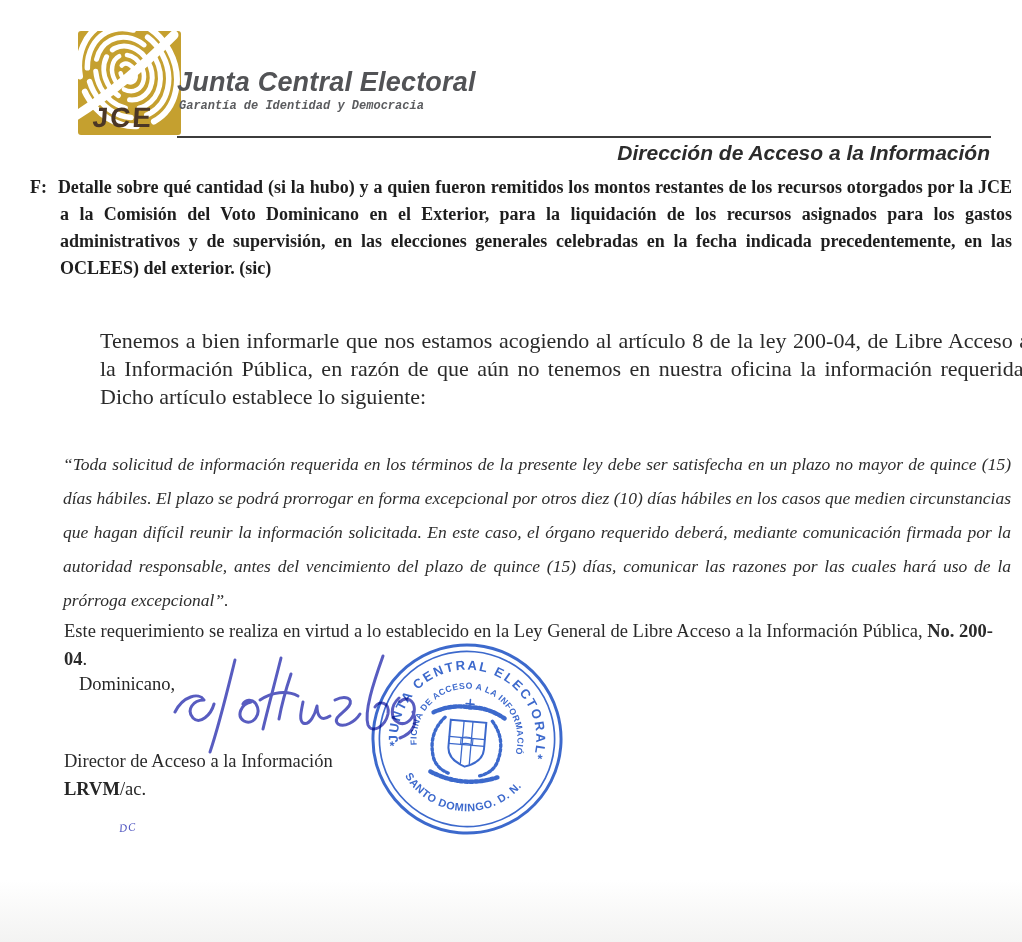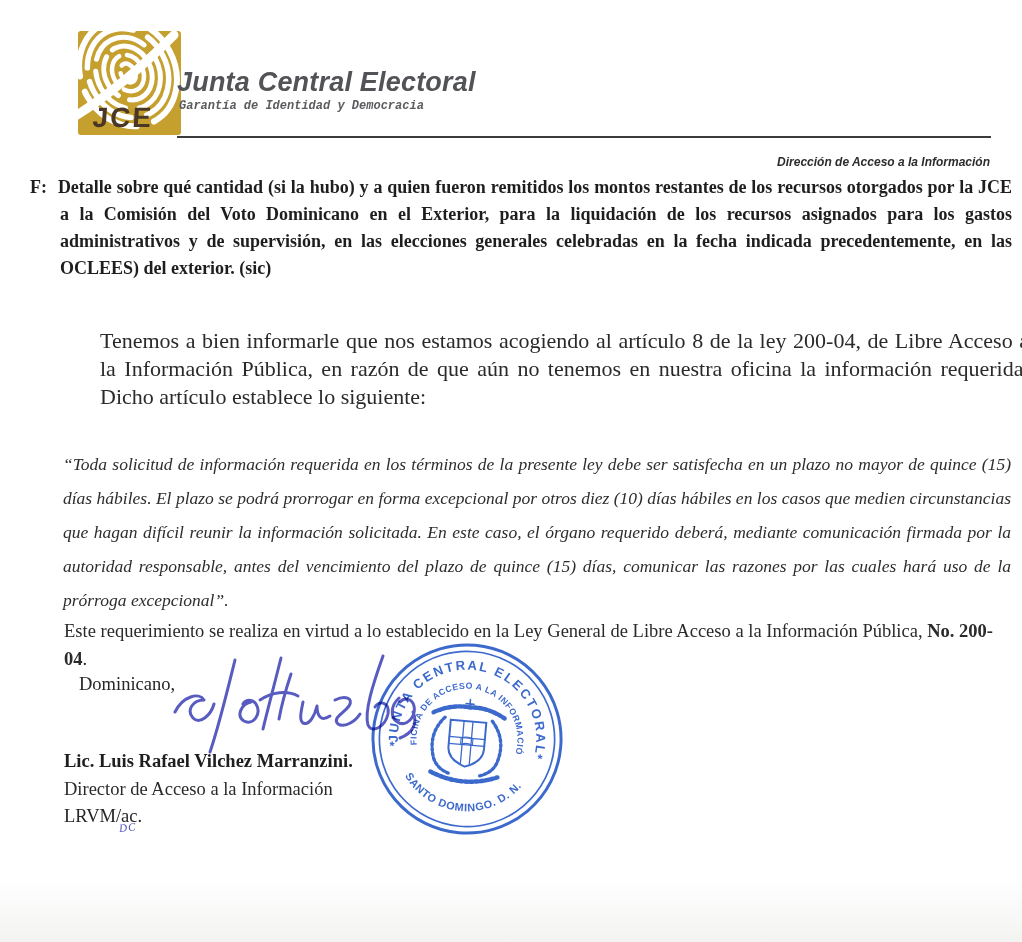--- a/index.html
+++ b/index.html
@@ -20,24 +20,24 @@
     font-size:27px; color:#525356; letter-spacing:.2px;
   }
   .brand-subtitle {
     position:absolute; left:179px; top:99px;
     font-family:Liberation Mono, monospace;
     font-weight:bold; font-style:italic;
     font-size:12px; color:#5b5c5f;
   }
   .header-rule { position:absolute; left:177px; top:136px; width:814px; height:2px; background:#3c3c3c; }
   .dept {
-    position:absolute; right:32px; top:155px; width:500px; text-align:right;
+    position:absolute; right:32px; top:141px; width:500px; text-align:right;
     font-family:"Liberation Sans", sans-serif;
     font-weight:bold; font-style:italic;
-    font-size:12px; color:#2c2c2c;
+    font-size:21px; color:#2c2c2c;
   }
   
   p { text-align:justify; }
   .f-para {
     position:absolute; left:30px; top:166px; width:982px;
     font-size:18px; font-weight:bold; line-height:27px; color:#1e1e1e;
     padding-left:30px; text-indent:-30px;margin-top:8px;
   }
   .f-label { margin-right:6px; }
   .para-main {
@@ -50,21 +50,21 @@
   }
   .closing {
     position:absolute; left:64px; top:597px; width:929px;
     font-size:18.5px; line-height:28px; color:#2a2a2a;margin-top:20px;
   }
   .salutation { position:absolute; left:79px; top:674px; font-size:18.5px; }
   
   .sig-block { position:absolute; left:64px; top:748px; line-height:27.5px; font-size:18.5px; }
   .sig-name  { font-weight:bold; color:#1e1e1e; }
   .sig-title { color:#2a2a2a; }
-  .sig-initials b { font-weight:normal; }
+  .sig-initials b { font-weight:bold; }
   .dc-note {
     position:absolute; left:119px; top:817px;
     font-size:16px; font-style:italic; font-variant:small-caps;
     color:#4a50bf; transform:rotate(-6deg); letter-spacing:1px;
   }
   .sig-svg  { position:absolute; left:163px; top:650px; width:258px; height:118px; }
   .stamp-svg{ position:absolute; left:368px; top:640px; width:198px; height:198px; mix-blend-mode:multiply; }
   .stamp-text { font-family:"Liberation Sans", sans-serif; font-weight:bold; fill:#2e5ec9; }
 </style>
 </head>
@@ -100,21 +100,20 @@
 
   <p class="quote">“Toda solicitud de información requerida en los términos de la presente ley debe ser satisfecha en un plazo no mayor de quince (15) días hábiles. El plazo se podrá prorrogar en forma excepcional por otros diez (10) días hábiles en los casos que medien circunstancias que hagan difícil reunir la información solicitada. En este caso, el órgano requerido deberá, mediante comunicación firmada por la autoridad responsable, antes del vencimiento del plazo de quince (15) días, comunicar las razones por las cuales hará uso de la prórroga excepcional”.</p>
 
   <p class="closing">
     <span>Este requerimiento se realiza en virtud a lo establecido en la Ley General de Libre Acceso a la Información Pública, </span><b>No. 200-04</b><span>.</span>
   </p>
 
   <p class="salutation">Dominicano,</p>
 
   <div class="sig-block">
-    <div class="sig-name">Lic. Luis Rafael Vilchez Marranzini.</div>
     <div class="sig-title">Director de Acceso a la Información</div>
     <div class="sig-initials"><b>LRVM</b><span>/ac.</span></div>
   </div>
   <div class="dc-note">dc</div>
 
   <svg class="sig-svg" viewBox="0 0 258 118">
     <g stroke="#4a4fbb" stroke-width="3" fill="none" stroke-linecap="round" stroke-linejoin="round" opacity="0.92">
       <path d="M12,62 C20,46 36,42 41,50 C30,50 23,60 30,68 C37,75 48,65 51,54"></path>
       <path d="M72,10 C66,34 56,76 47,102"></path>
       <path d="M88,52 C78,54 73,66 81,71 C90,76 99,64 93,54 C89,48 82,50 80,54"></path>

